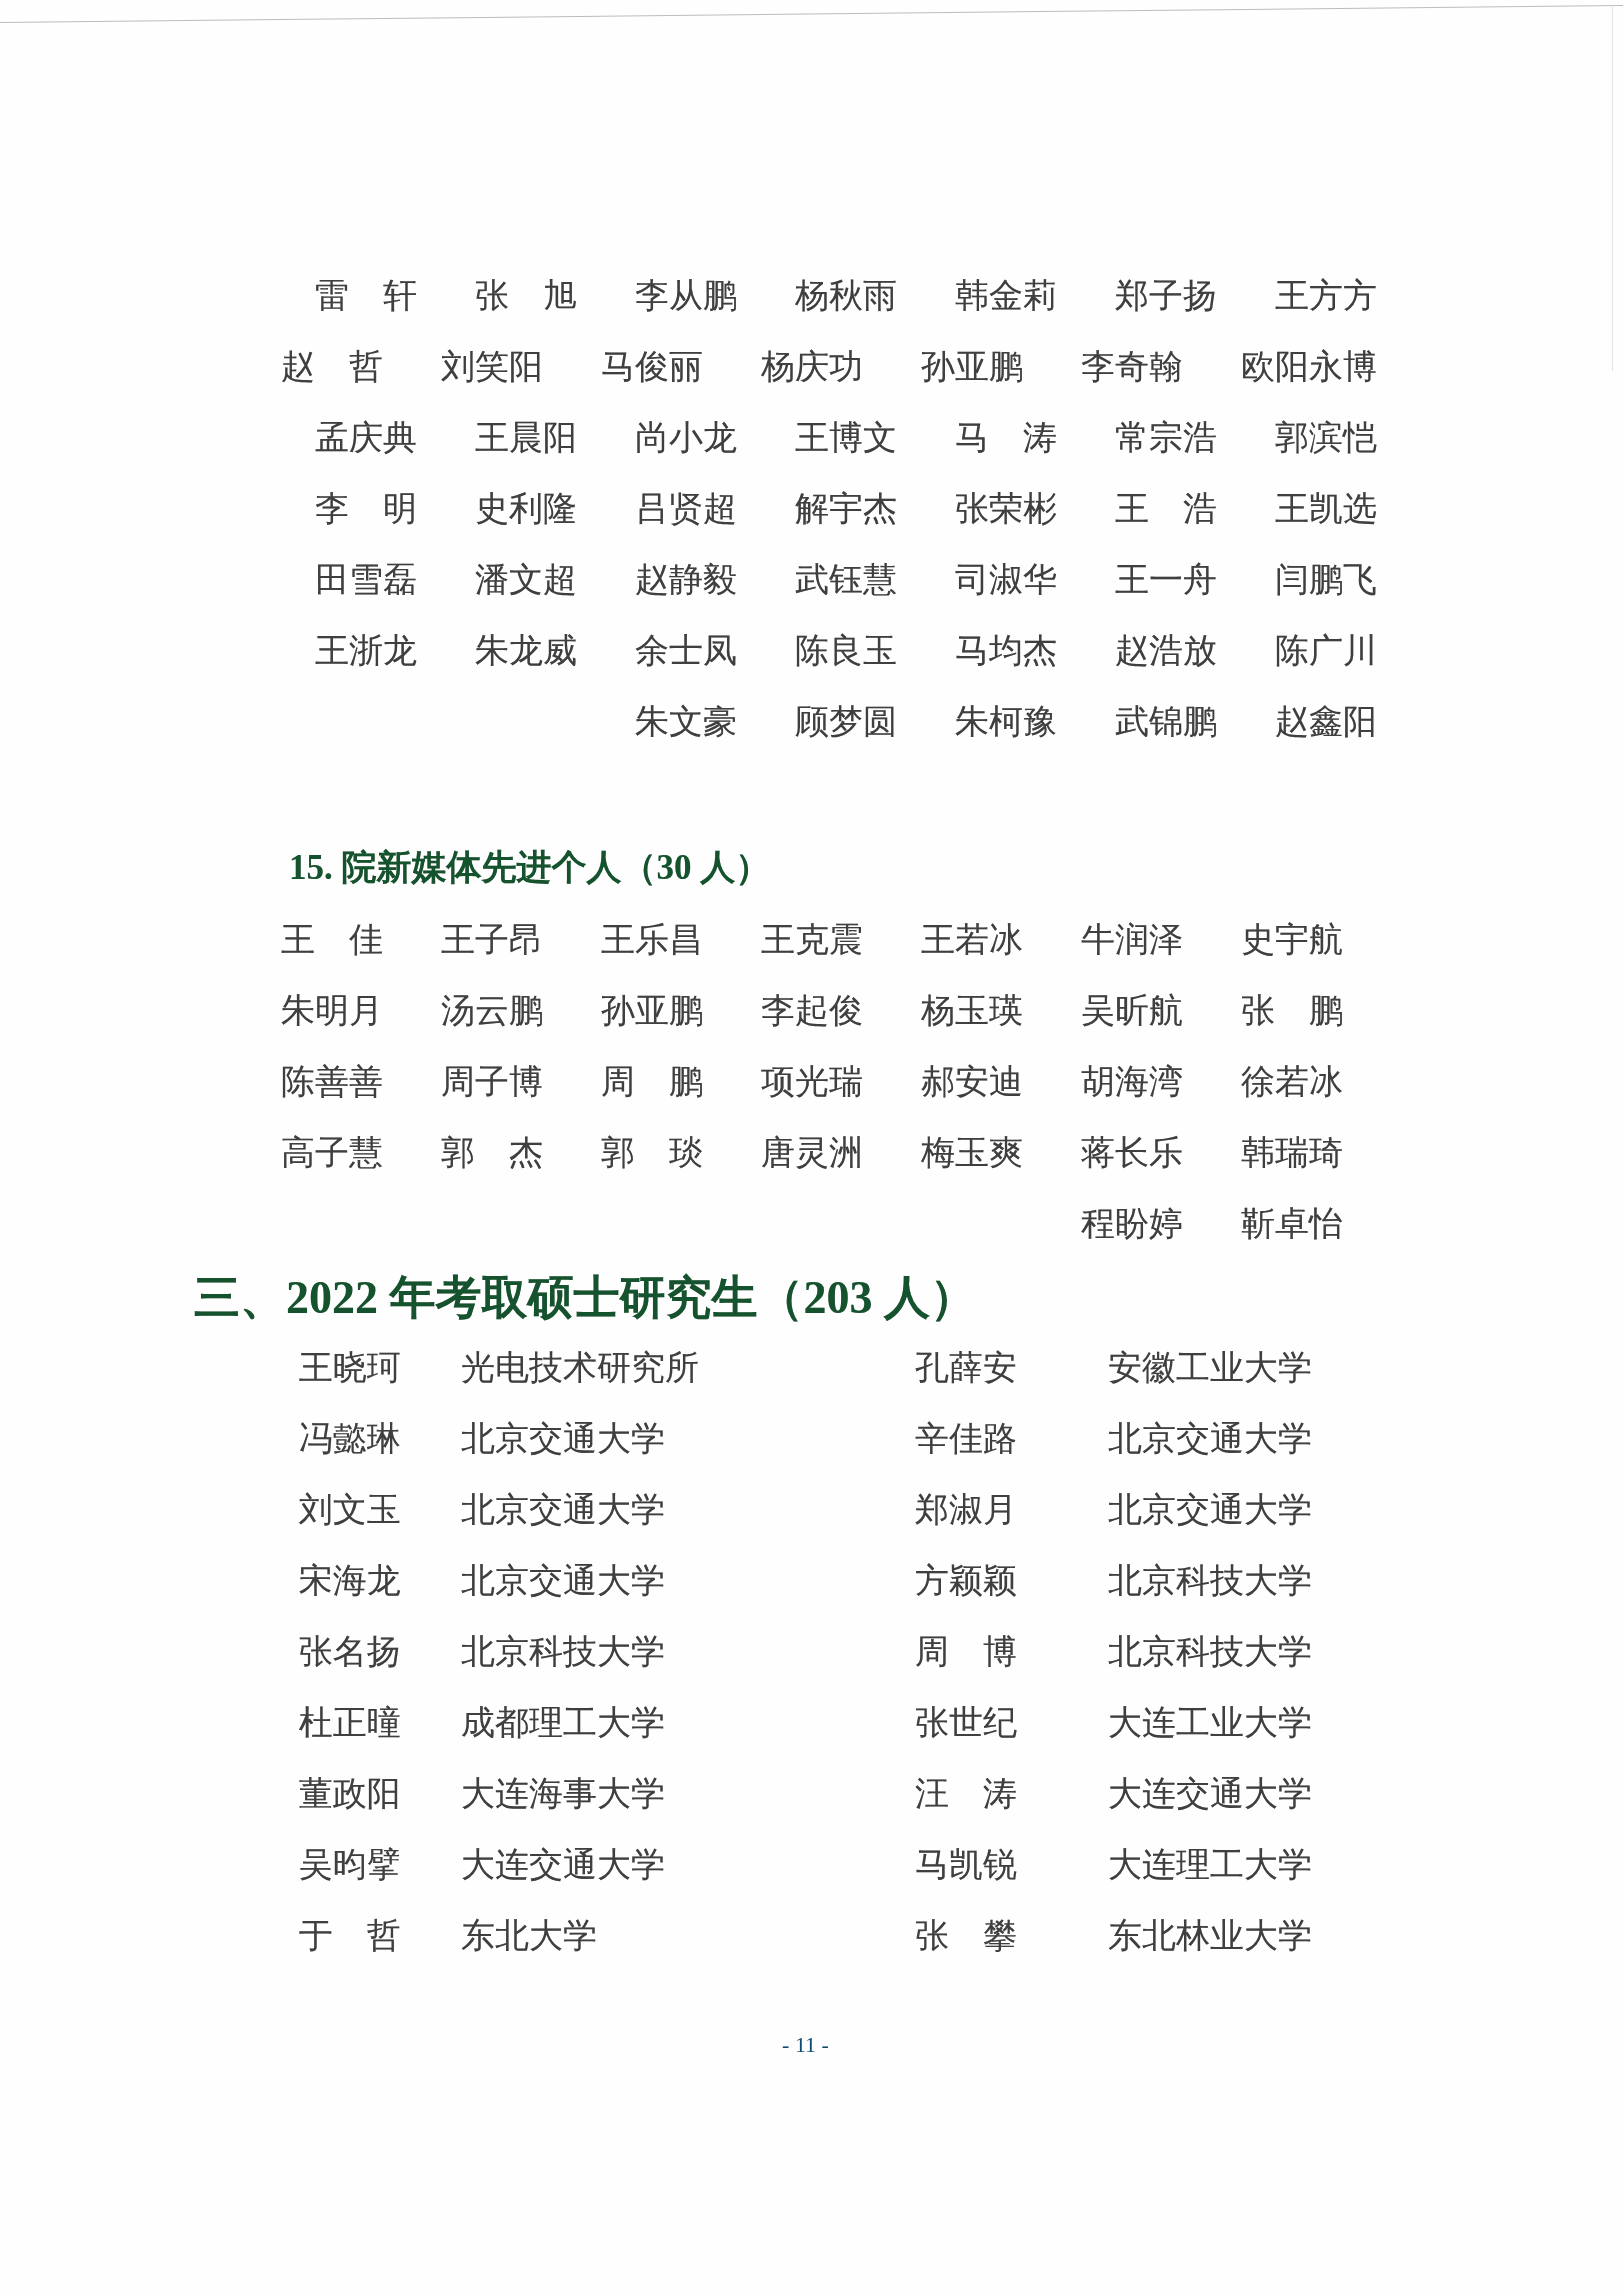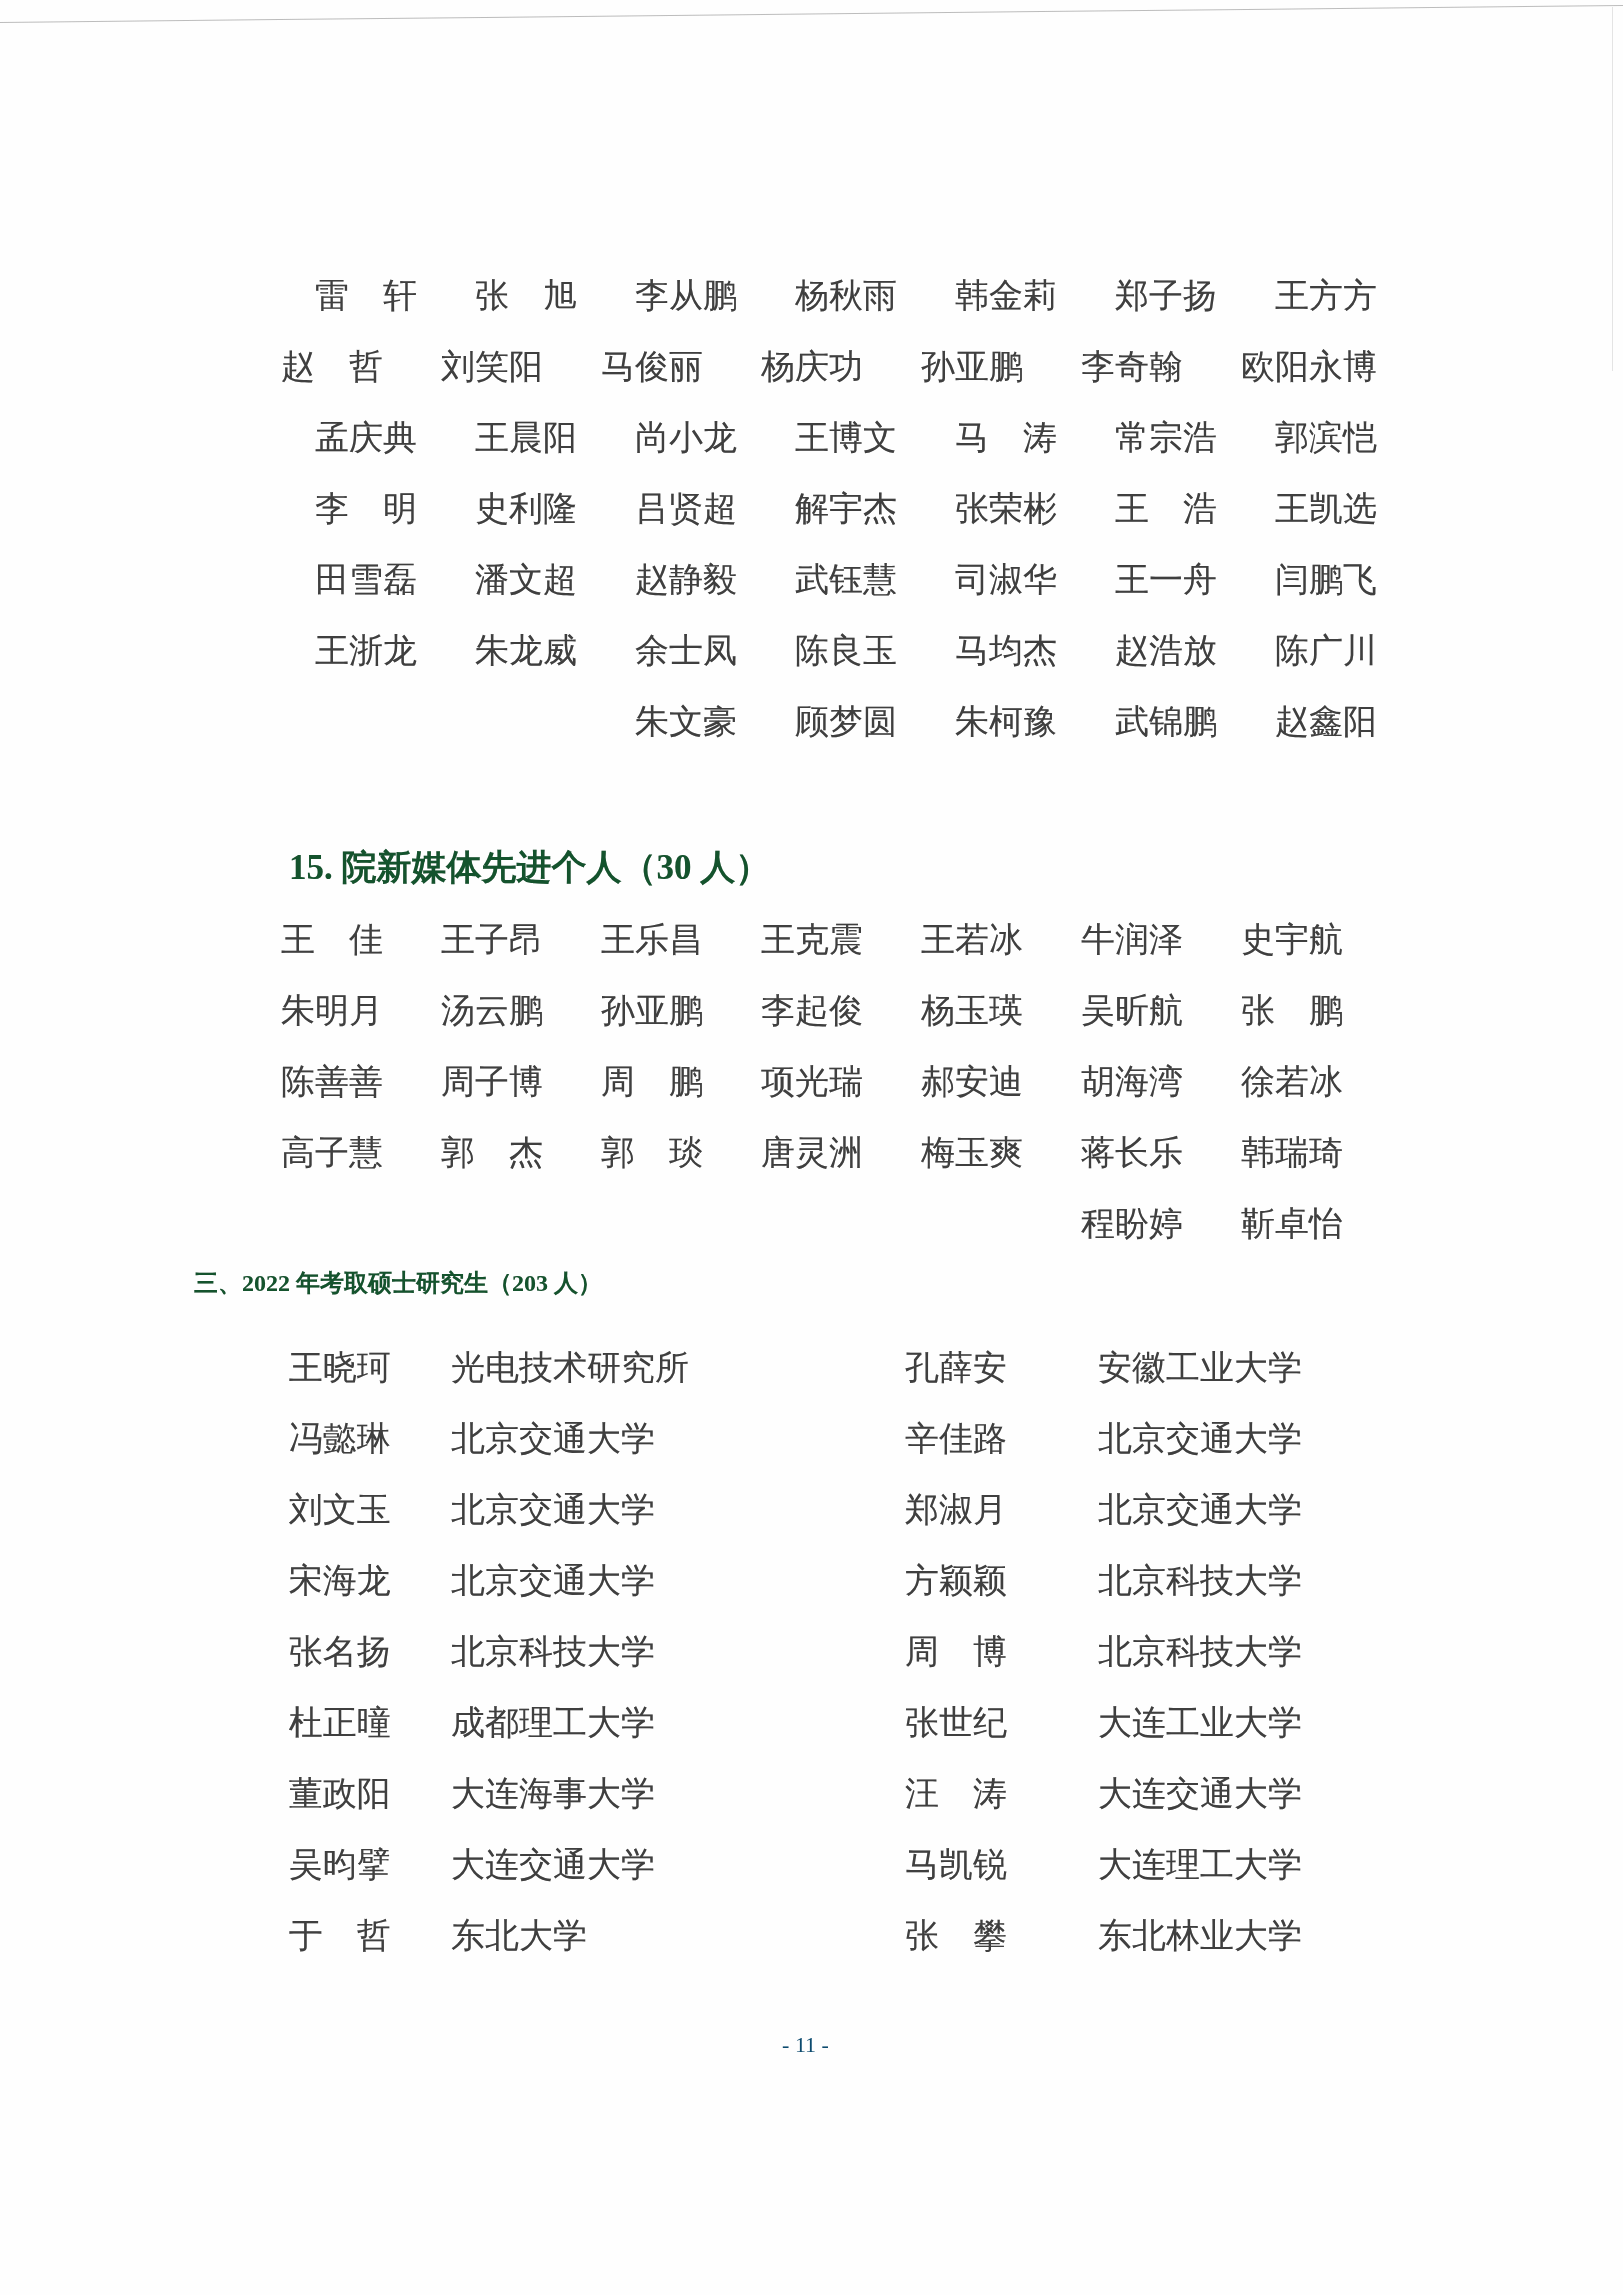--- a/index.html
+++ b/index.html
@@ -44,30 +44,31 @@
   }
   
   .heading {
     position: absolute;
     font-weight: bold;
     color: #14532d;
     white-space: nowrap;
     text-shadow: 0 0 0.6px rgba(0,0,0,0.3);
   }
   .heading-15 { top: 844px; left: 289px; font-size: 35px; }
-  .heading-3  { top: 1267px; left: 194px; font-size: 24px; }
+  .heading-3  { top: 1267px; left: 194px; font-size: 46px; }
   
   .grad-table { position: absolute; left: 281px; top: 1332px; width: 1104px; }
   .grad-row { position: relative; height: 71px; line-height: 71px; }
   .grad-row span {
     position: absolute;
     top: 0;
     font-size: 34px;
     white-space: nowrap;
     text-shadow: 0 0 0.6px rgba(60,60,60,0.35);
+    margin-left: 10px;
   }
   .g-name-left   { left: 7.8px;   min-width: 101px; }
   .g-school-left { left: 170px; }
   .g-name-right  { left: 624px;  min-width: 101px; }
   .g-school-right{ left: 817px; }
   
   .page-number {
     position: absolute;
     top: 2032px; left: 0;
     width: 1611px;

